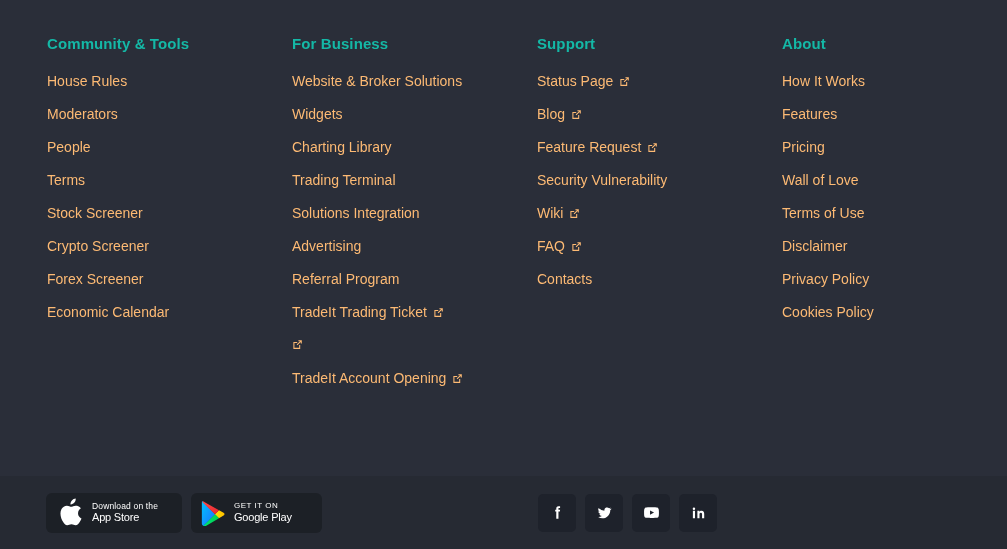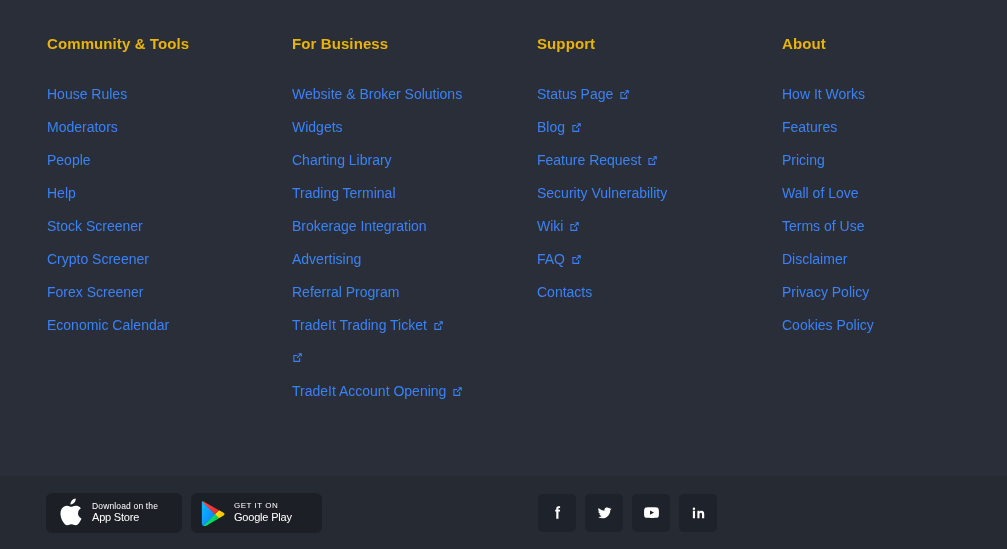--- a/index.html
+++ b/index.html
@@ -38,41 +38,41 @@
     display: flex;
     padding-left: 47px;
   }
 
   .column {
     width: 245px;
     flex: 0 0 245px;
   }
 
   .col-heading {
-    color: #eab308;
+    color: #14b8a6;
     font-size: 15px;
     font-weight: bold;
     line-height: 20px;
     letter-spacing: 0.1px;
-    margin-bottom: 23px;
+    margin-bottom: 10px;
     white-space: nowrap;
   }
 
   .link-list {
     list-style: none;
   }
 
   .link-item {
     height: 33px;
     line-height: 33px;
     white-space: nowrap;
   }
 
   .footer-link {
-    color: #3b82f6;
+    color: #fdba74;
     font-size: 14px;
     text-decoration: none;
     display: inline-flex;
     align-items: center;
     gap: 6px;
     cursor: pointer;
   }
 
   .ext-icon {
     display: inline-block;
@@ -182,21 +182,21 @@
             <li class="link-item"><a class="footer-link">
                 <span>House Rules</span>
               </a></li>
             <li class="link-item"><a class="footer-link">
                 <span>Moderators</span>
               </a></li>
             <li class="link-item"><a class="footer-link">
                 <span>People</span>
               </a></li>
             <li class="link-item"><a class="footer-link">
-                <span>Help</span>
+                <span>Terms</span>
               </a></li>
             <li class="link-item"><a class="footer-link">
                 <span>Stock Screener</span>
               </a></li>
             <li class="link-item"><a class="footer-link">
                 <span>Crypto Screener</span>
               </a></li>
             <li class="link-item"><a class="footer-link">
                 <span>Forex Screener</span>
               </a></li>
@@ -214,21 +214,21 @@
             <li class="link-item"><a class="footer-link">
                 <span>Widgets</span>
               </a></li>
             <li class="link-item"><a class="footer-link">
                 <span>Charting Library</span>
               </a></li>
             <li class="link-item"><a class="footer-link">
                 <span>Trading Terminal</span>
               </a></li>
             <li class="link-item"><a class="footer-link">
-                <span>Brokerage Integration</span>
+                <span>Solutions Integration</span>
               </a></li>
             <li class="link-item"><a class="footer-link">
                 <span>Advertising</span>
               </a></li>
             <li class="link-item"><a class="footer-link">
                 <span>Referral Program</span>
               </a></li>
             <li class="link-item"><a class="footer-link">
                 <span>TradeIt Trading Ticket</span>
                 <span class="ext-icon">

